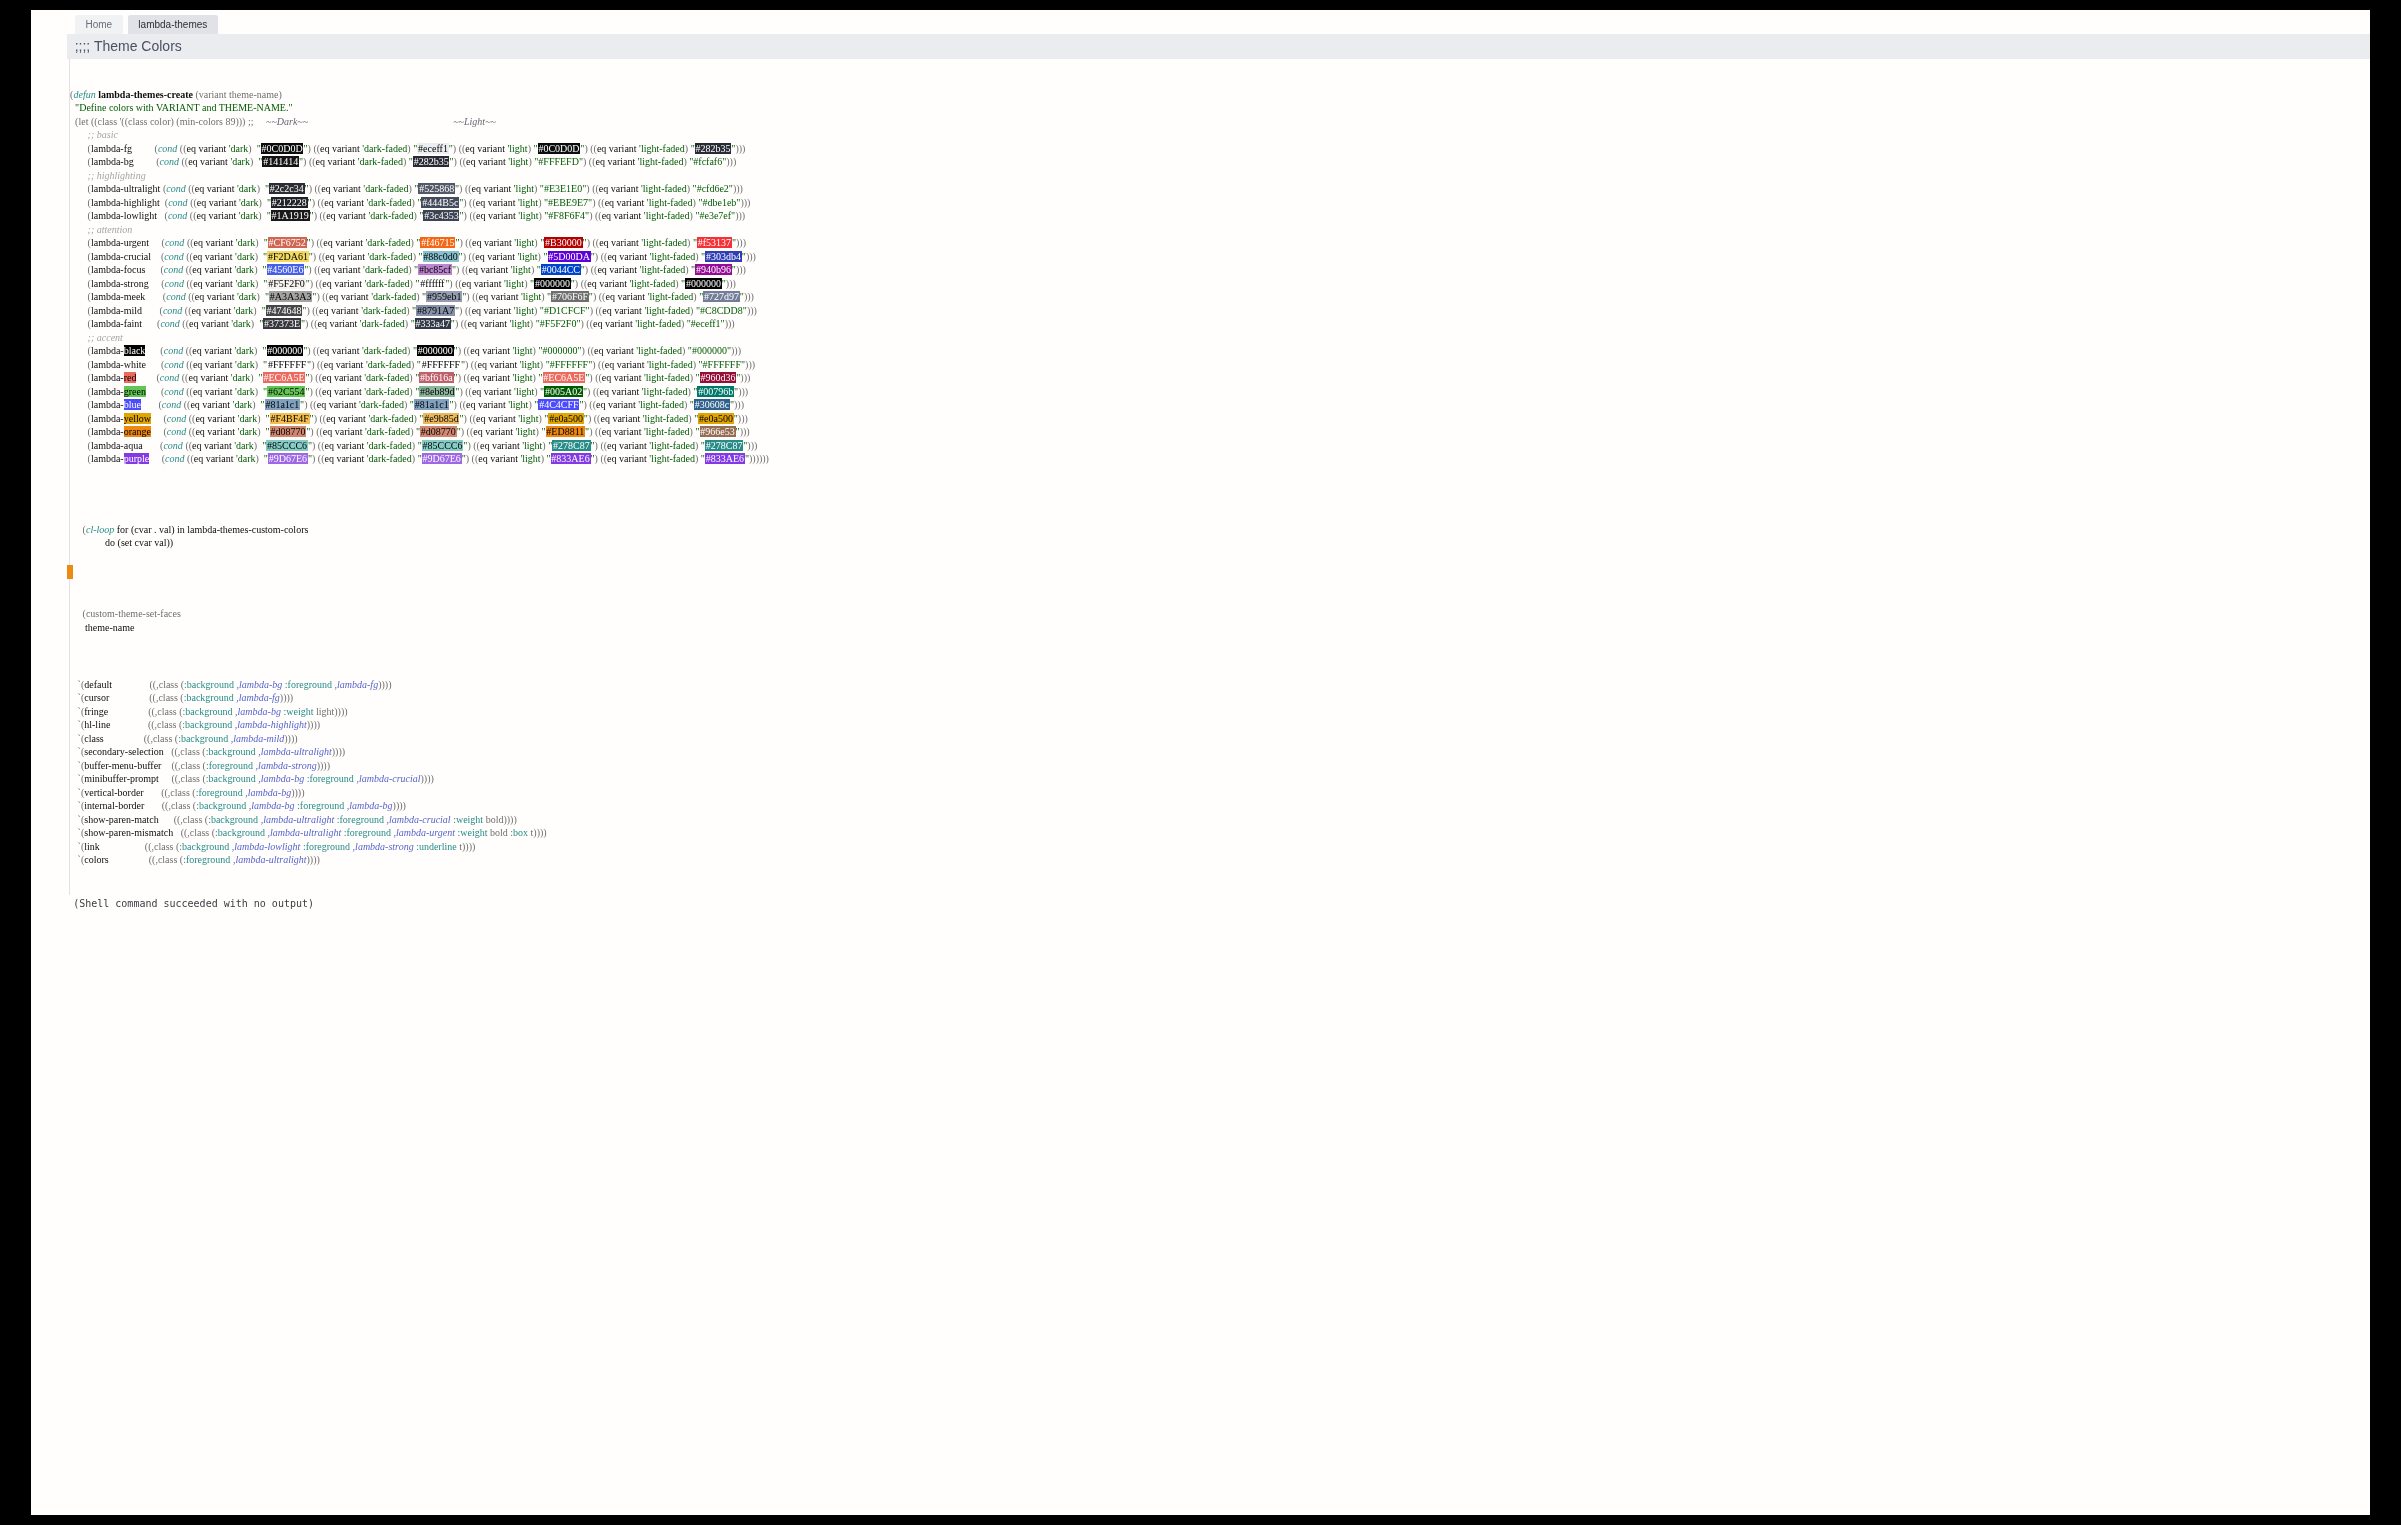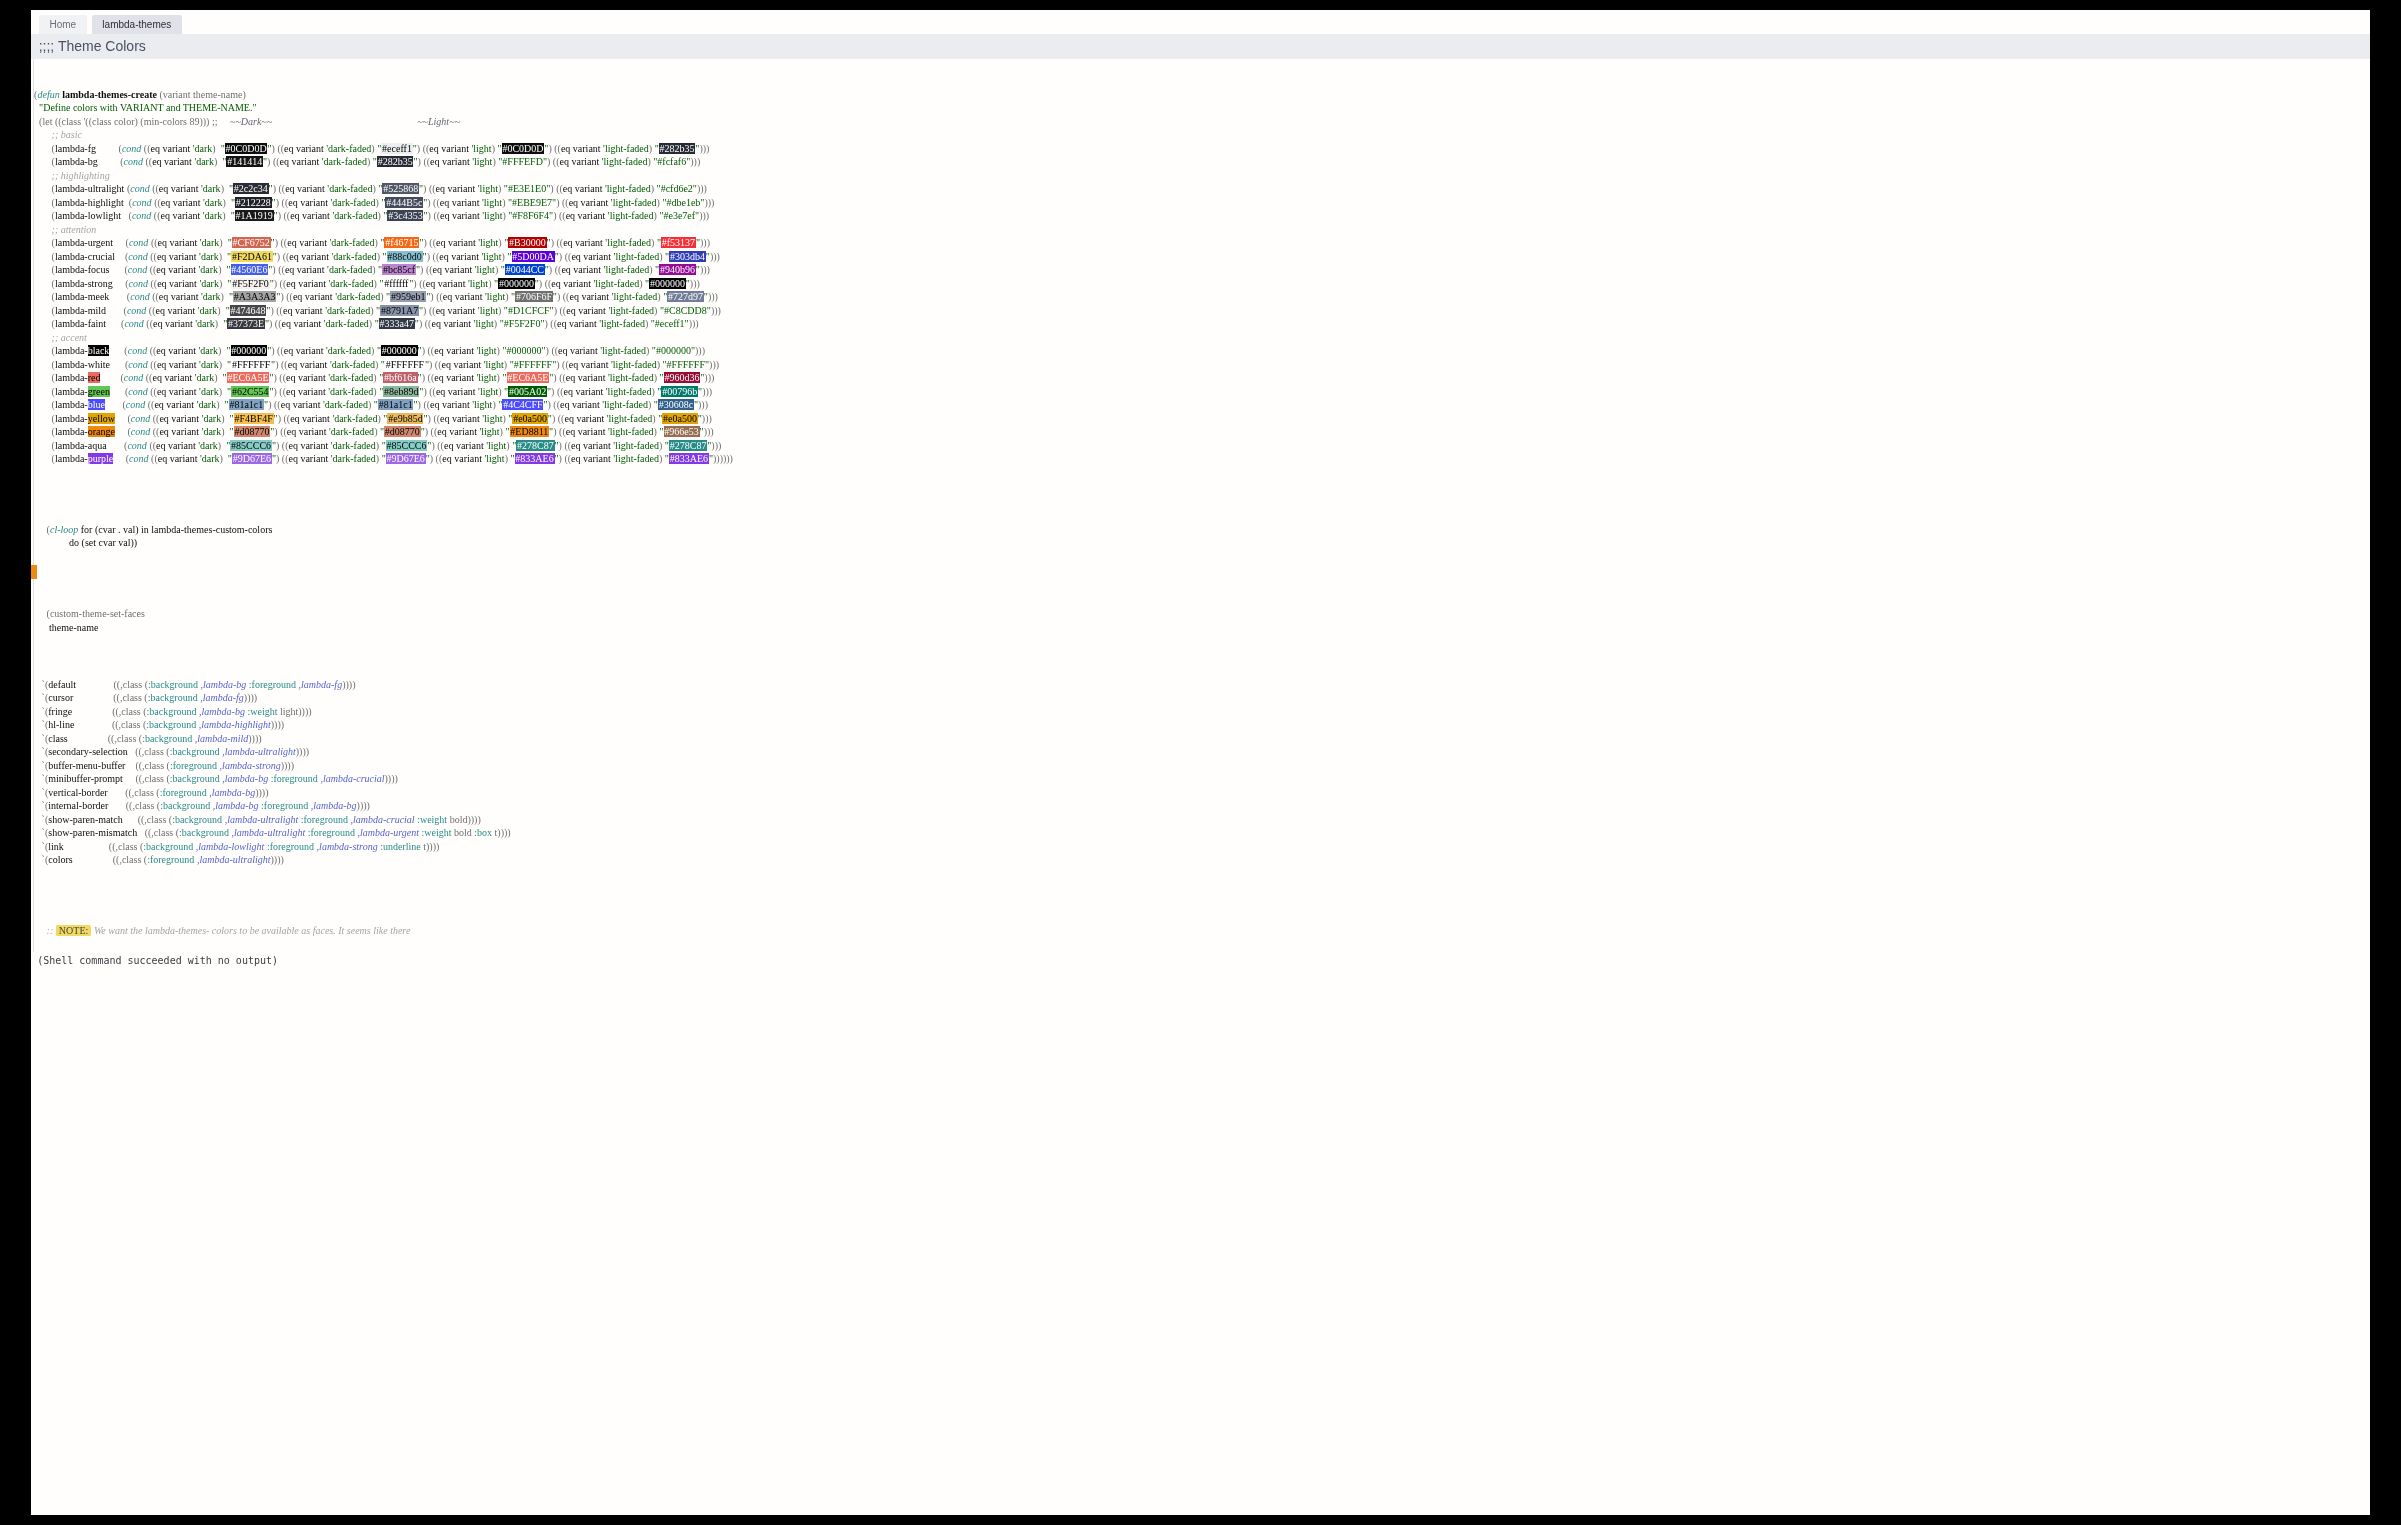--- a/index.html
+++ b/index.html
@@ -11,20 +11,21 @@
     line-height: 1.35;
   }
   .frame {
     background: #fffefd;
     color: #0c0d0d;
     margin: 10px 31px;
     min-height: calc(100vh - 20px);
     position: relative;
     display: flex;
     flex-direction: column;
+    padding-left: 36px;
   }
   .tabbar {
     padding: 4.6px 7.7px 0 7.7px;
     display: flex;
     gap: 4.6px;
   }
   .tab {
     padding: 3.1px 10.8px;
     background: #f1f2f4;
     color: #6a6e77;
@@ -159,21 +160,17 @@
    <span class="paren">`(</span><span>minibuffer-prompt     </span><span class="paren">((,class (<span style="color:#278c87">:background</span> <span class="defname">,lambda-bg</span> <span style="color:#278c87">:foreground</span> <span class="defname">,lambda-crucial</span>))))</span>
    <span class="paren">`(</span><span>vertical-border       </span><span class="paren">((,class (<span style="color:#278c87">:foreground</span> <span class="defname">,lambda-bg</span>))))</span>
    <span class="paren">`(</span><span>internal-border       </span><span class="paren">((,class (<span style="color:#278c87">:background</span> <span class="defname">,lambda-bg</span> <span style="color:#278c87">:foreground</span> <span class="defname">,lambda-bg</span>))))</span>
    <span class="paren">`(</span><span>show-paren-match      </span><span class="paren">((,class (<span style="color:#278c87">:background</span> <span class="defname">,lambda-ultralight</span> <span style="color:#278c87">:foreground</span> <span class="defname">,lambda-crucial</span> <span style="color:#278c87">:weight</span> bold))))</span>
    <span class="paren">`(</span><span>show-paren-mismatch   </span><span class="paren">((,class (<span style="color:#278c87">:background</span> <span class="defname">,lambda-ultralight</span> <span style="color:#278c87">:foreground</span> <span class="defname">,lambda-urgent</span> <span style="color:#278c87">:weight</span> bold <span style="color:#278c87">:box</span> t))))</span>
    <span class="paren">`(</span><span>link                  </span><span class="paren">((,class (<span style="color:#278c87">:background</span> <span class="defname">,lambda-lowlight</span> <span style="color:#278c87">:foreground</span> <span class="defname">,lambda-strong</span> <span style="color:#278c87">:underline</span> t))))</span>
    <span class="paren">`(</span><span>colors                </span><span class="paren">((,class (<span style="color:#278c87">:foreground</span> <span class="defname">,lambda-ultralight</span>))))</span>
 </span>
   </div>
 
-  <div class="block code">
-    <div class="left-bar"></div>
-     <span class="comment">:: </span><span class="note-badge">NOTE:</span><span class="comment"> We want the lambda-themes- colors to be available as faces. It seems like there</span>
-  </div>
 
   <div class="echo">(Shell command succeeded with no output)</div>
 
 </div>
 
 
 </body></html>

